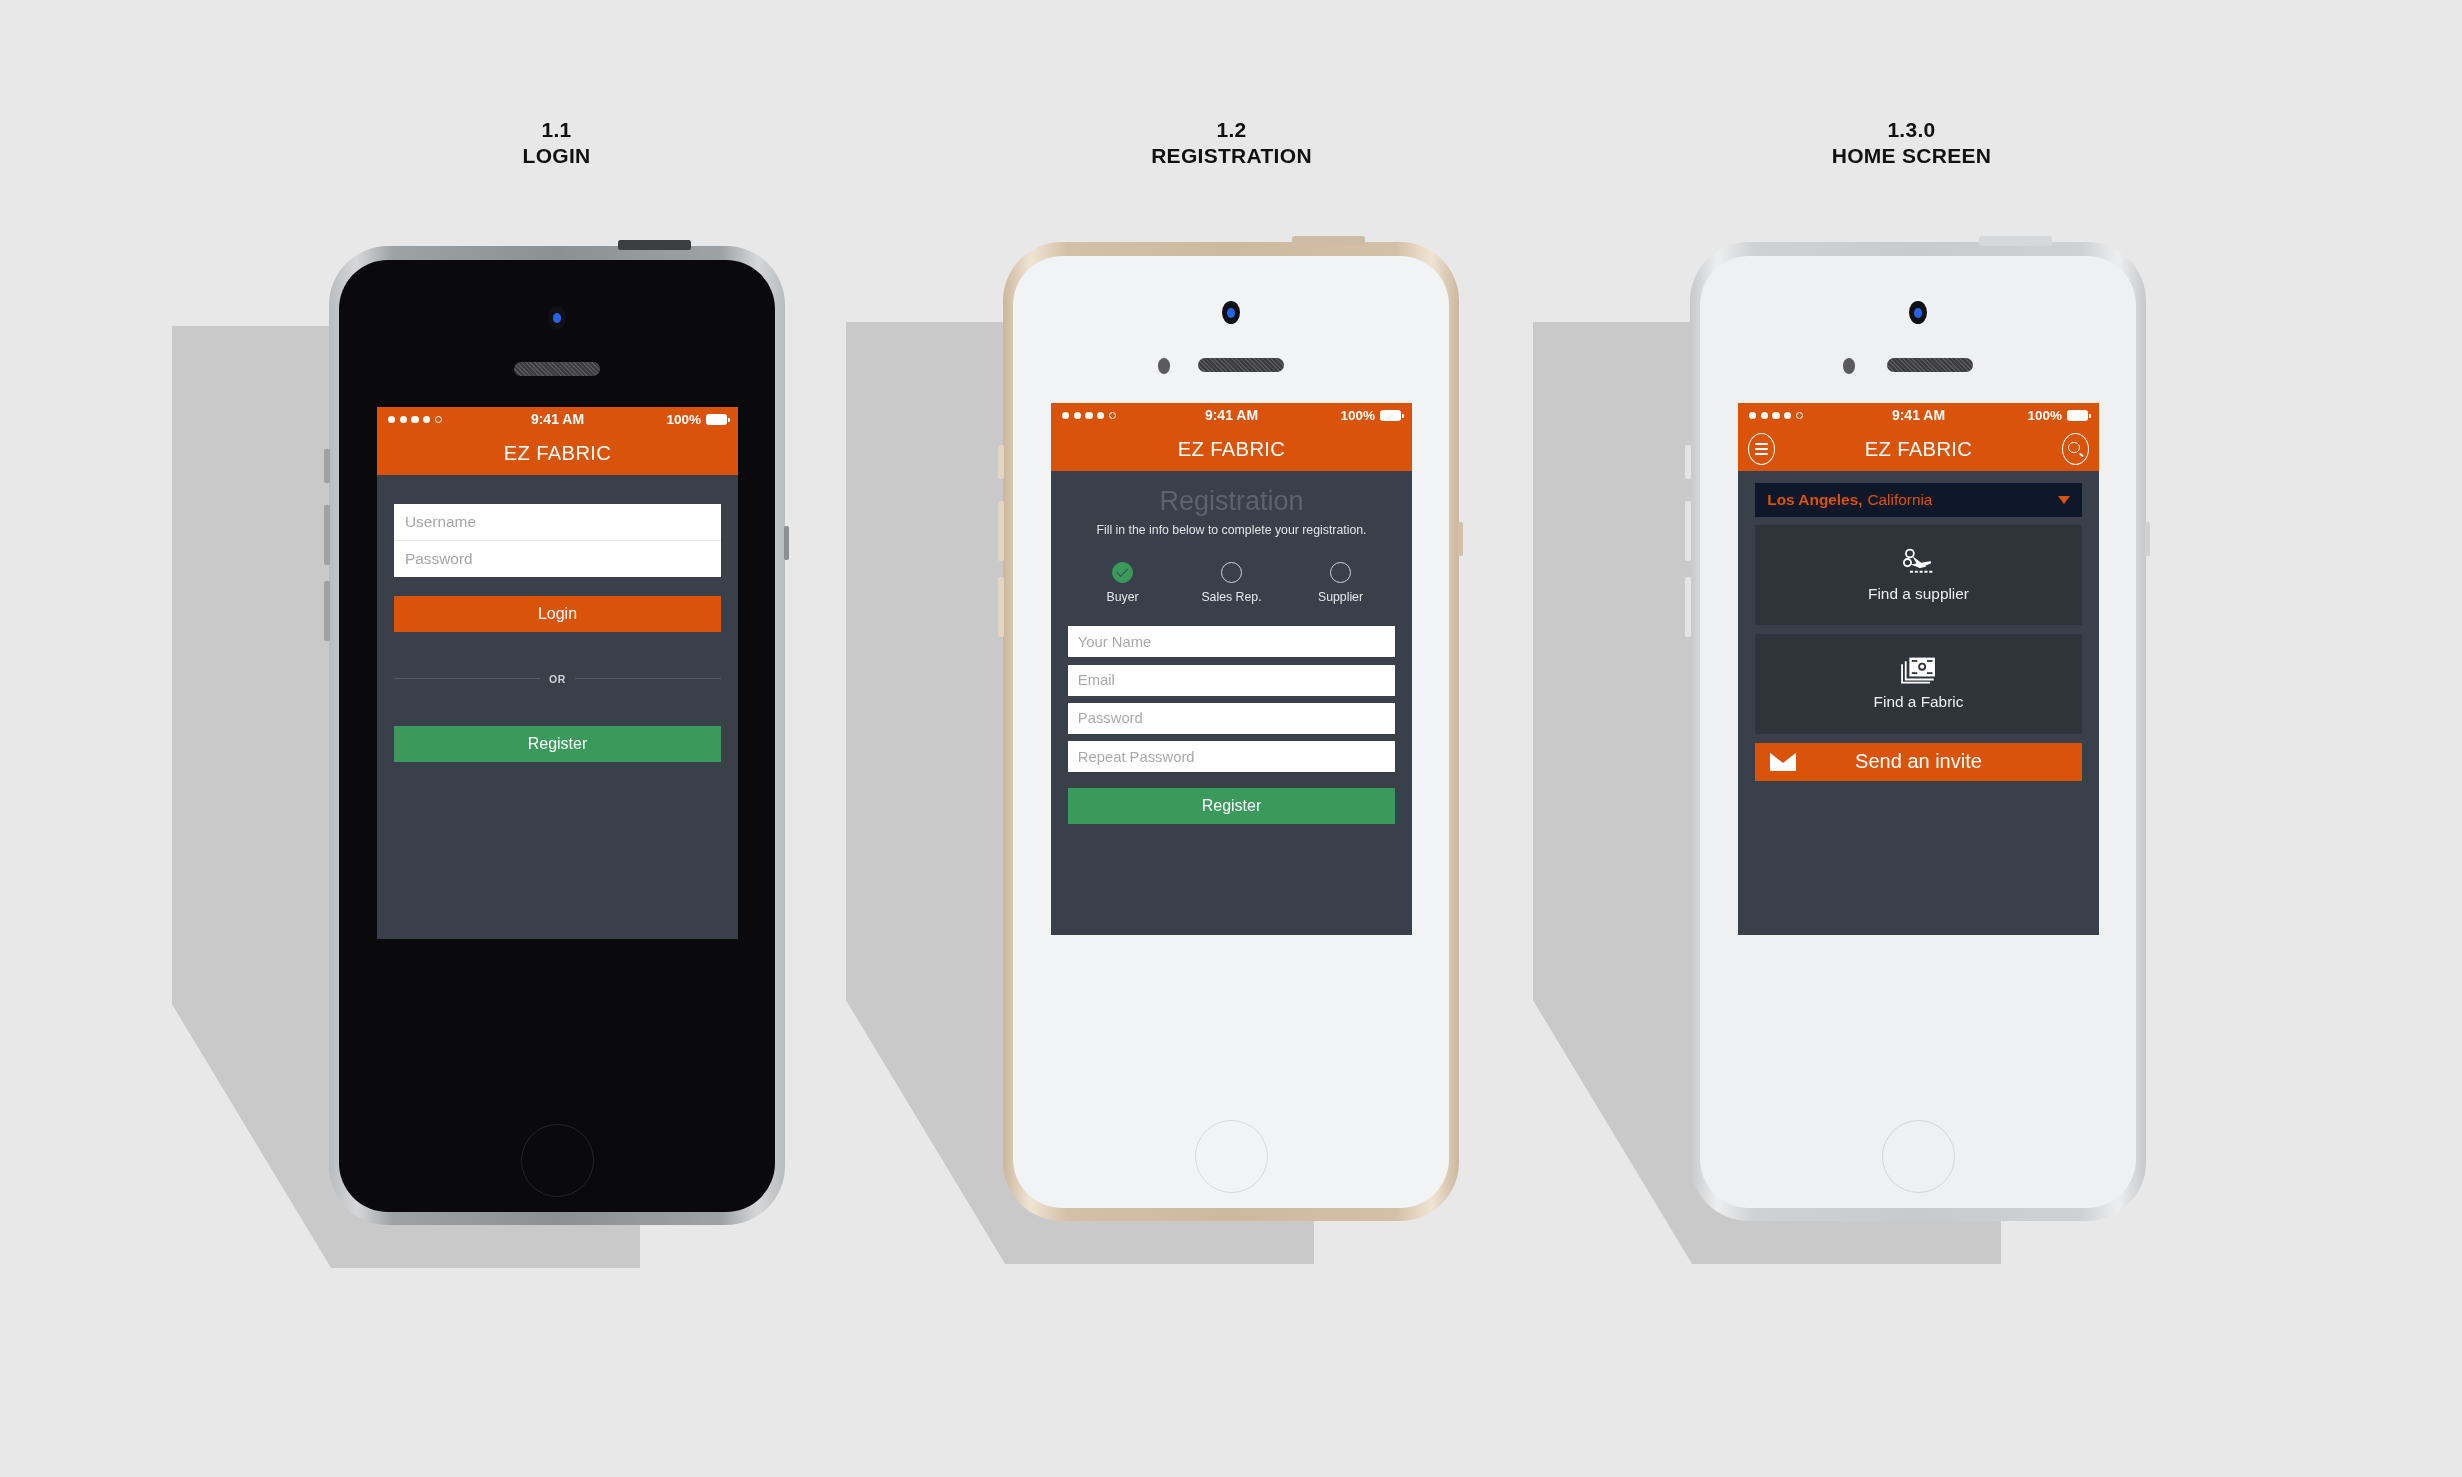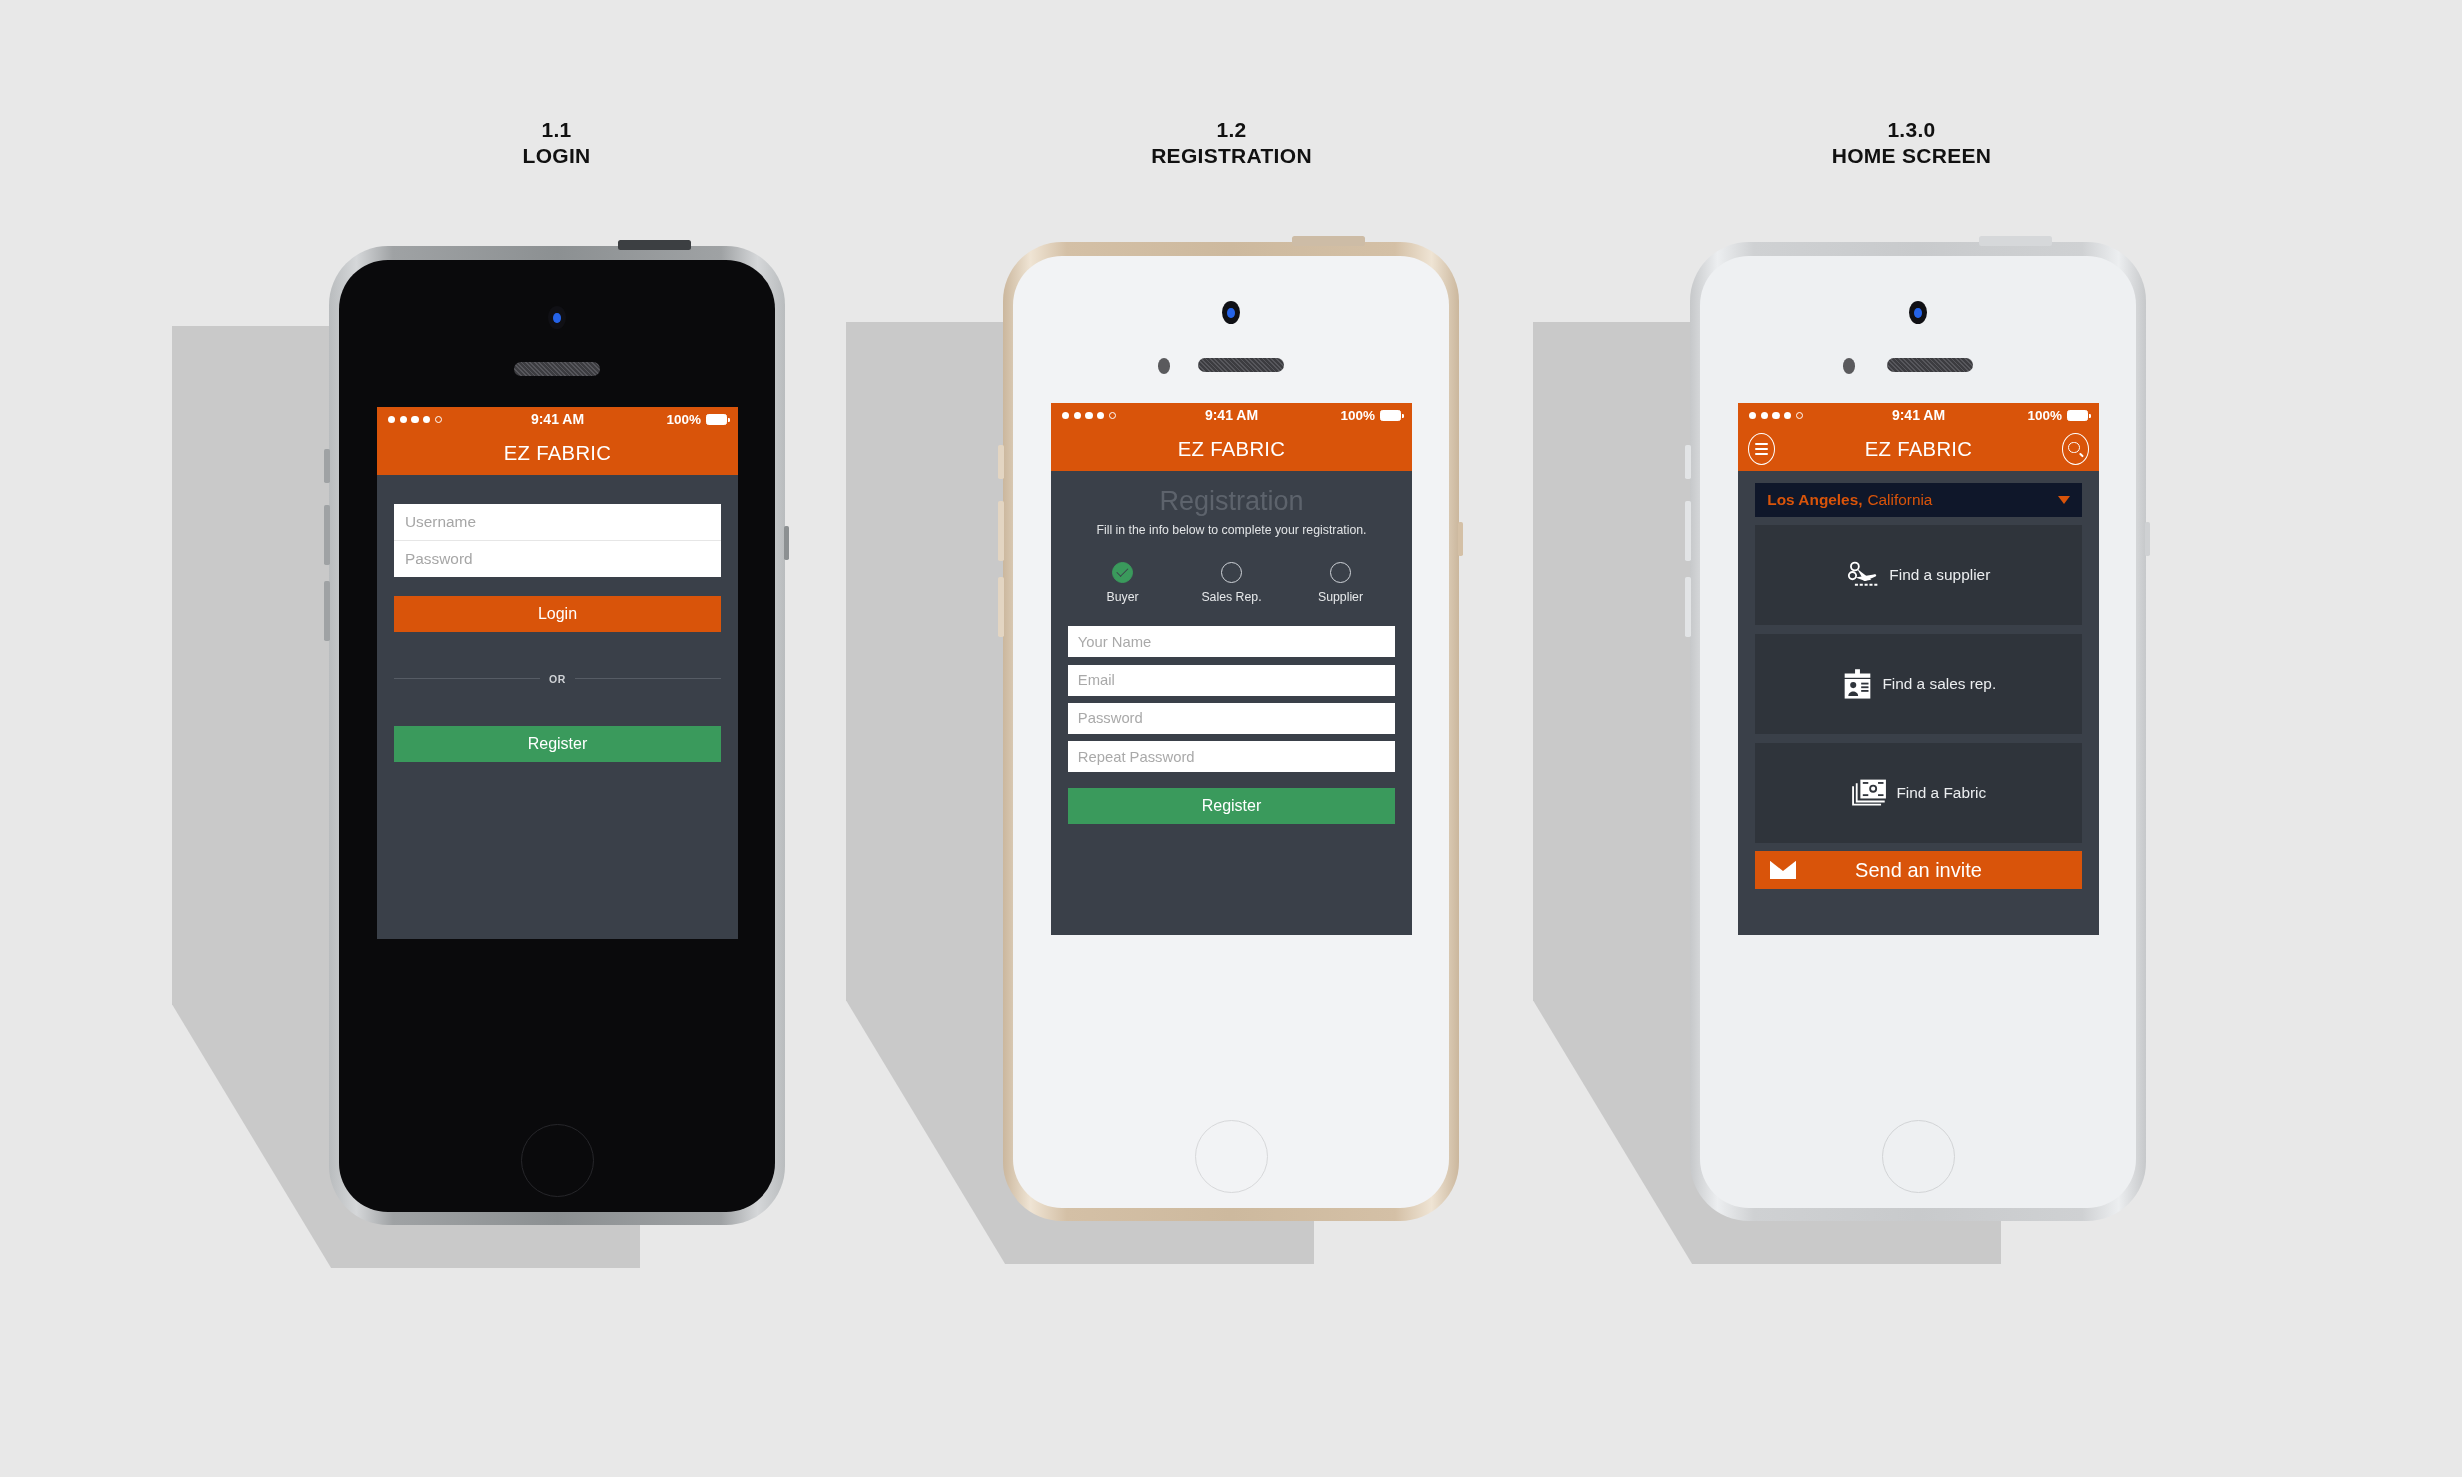--- a/index.html
+++ b/index.html
@@ -112,21 +112,21 @@
   .inp { height:31px; background:#fff; display:flex; align-items:center; padding:0 9.8px; color:#a9a9a9; font-size:14.8px; }
   .reg-btn { margin-top:16px; }
 
   
   .loc-bar { margin-top:12.3px; height:34px; background:#0f172a; display:flex; align-items:center;
              padding:0 12.3px; }
   .loc-city { color:#d9540a; font-size:15.4px; font-weight:700; }
   .loc-state { color:#d9540a; font-size:15.4px; font-weight:400; margin-left:4.9px; }
   .caret { margin-left:auto; width:0;height:0;border-left:6.8px solid transparent;border-right:6.8px solid transparent;border-top:8px solid #d9540a; }
   .cards { margin-top:8.6px; display:flex; flex-direction:column; gap:8.6px; }
-  .card { height:100px; background:#2f343b; display:flex; flex-direction:row; align-items:center; justify-content:center; gap:8.6px; }
+  .card { height:100px; background:#2f343b; display:flex; flex-direction:column; align-items:center; justify-content:center; gap:8.6px; }
   .card-label { color:#eceef0; font-size:15.4px; }
   .invite { margin-top:8.6px; height:38px; background:#d9540a; display:flex; align-items:center; justify-content:center; position:relative; }
   .invite .env { position:absolute; left:13.5px; width:28px; height:19.7px; background:#fff; }
   .invite .env::before{content:"";position:absolute;left:0;top:0;width:0;height:0;border-left:14px solid transparent;border-right:14px solid transparent;border-top:11px solid #d9540a;}
   .invite .env::after{content:"";position:absolute;inset:0;border:1.2px solid #d9540a;}
   .invite-label { color:#fff; font-size:20px; }
   svg { display:block; }
 </style>
 </head>
 <body>
@@ -334,35 +334,20 @@
                 <circle cx="13" cy="9" r="6.5" fill="none" stroke="#fff" stroke-width="3"></circle>
                 <circle cx="9" cy="24" r="6" fill="none" stroke="#fff" stroke-width="3"></circle>
                 <path d="M17 13 L40 31 L28 33 Z" fill="#fff"></path>
                 <path d="M14 27 L44 22 C48 21 50 24 46 26 L30 33 Z" fill="#fff"></path>
                 <path d="M13 39 h5 M21 39 h5 M29 39 h5 M37 39 h5 M45 39 h5" stroke="#fff" stroke-width="3"></path>
               </svg>
             </span>
             <div class="card-label">Find a supplier</div>
           </div>
 
-          <div class="card">
-            <span>
-              <svg width="33" height="31" viewBox="0 0 54 50">
-                <rect x="23" y="0" width="8" height="10" fill="#fff"></rect>
-                <rect x="6" y="7" width="42" height="7" fill="#fff"></rect>
-                <rect x="6" y="16" width="42" height="32" fill="#fff"></rect>
-                <circle cx="20" cy="26" r="5" fill="#2f343b"></circle>
-                <path d="M12 44 C12 34 28 34 28 44 Z" fill="#2f343b"></path>
-                <rect x="33" y="22" width="12" height="3" fill="#2f343b"></rect>
-                <rect x="33" y="28" width="12" height="3" fill="#2f343b"></rect>
-                <rect x="33" y="34" width="12" height="3" fill="#2f343b"></rect>
-              </svg>
-            </span>
-            <div class="card-label">Find a sales rep.</div>
-          </div>
 
           <div class="card">
             <span>
               <svg width="37" height="28" viewBox="0 0 60 46">
                 <path d="M3 12 v30 h46" fill="none" stroke="#fff" stroke-width="3"></path>
                 <path d="M9 7 v30 h46" fill="none" stroke="#fff" stroke-width="3"></path>
                 <rect x="15" y="1" width="42" height="31" fill="#fff"></rect>
                 <circle cx="36" cy="16" r="5" fill="none" stroke="#2f343b" stroke-width="3"></circle>
                 <rect x="19" y="5" width="9" height="3" fill="#2f343b"></rect>
                 <rect x="44" y="5" width="9" height="3" fill="#2f343b"></rect>

